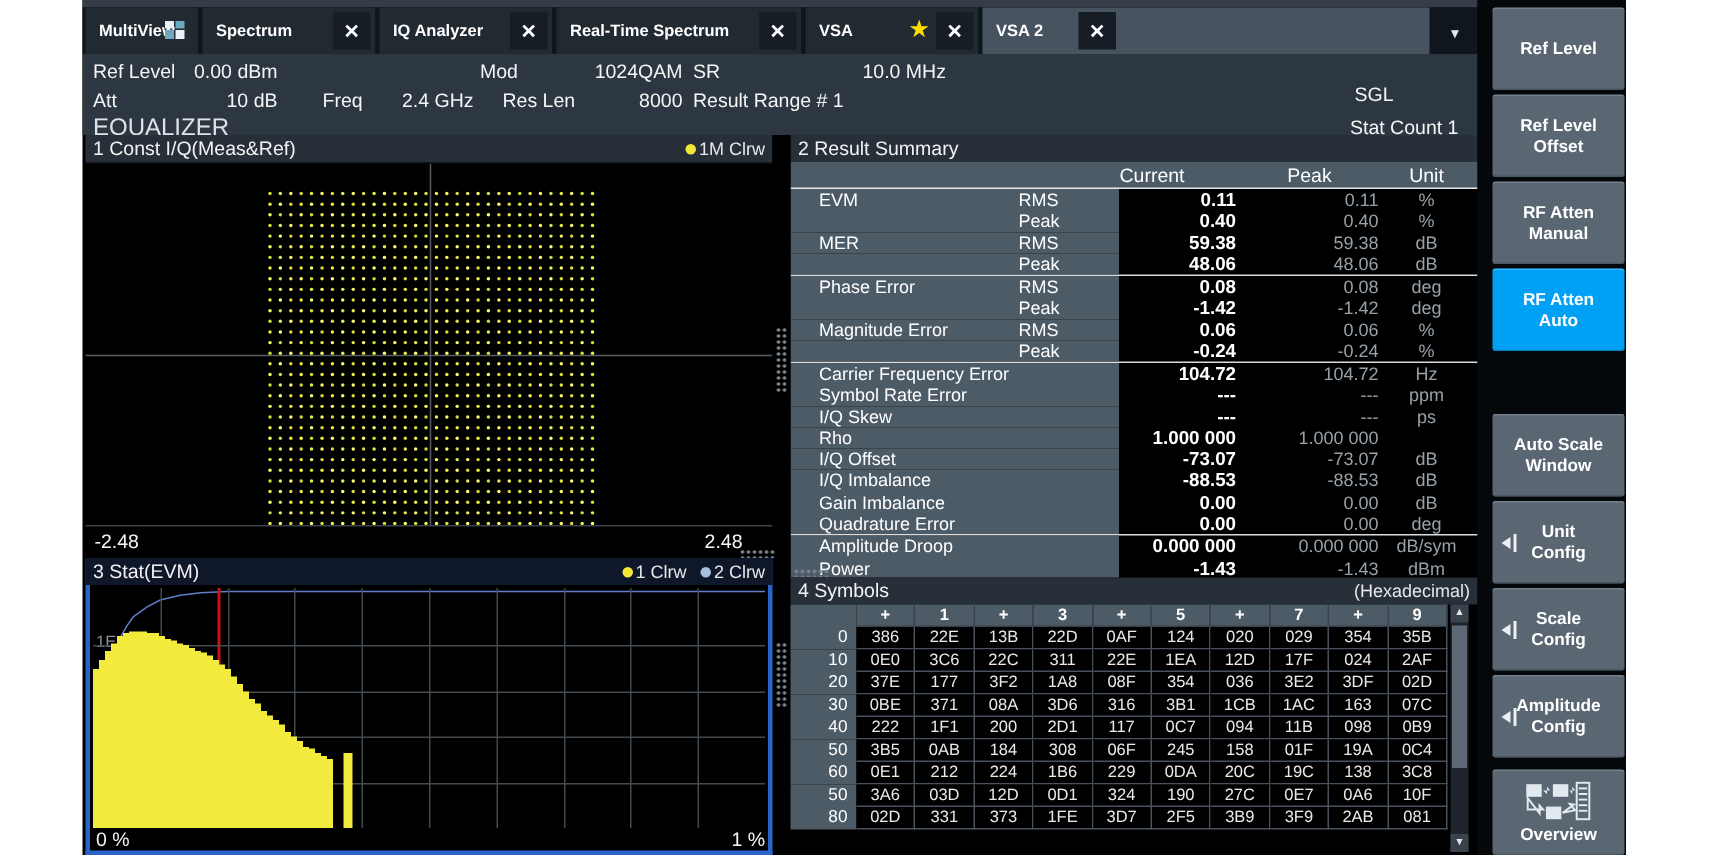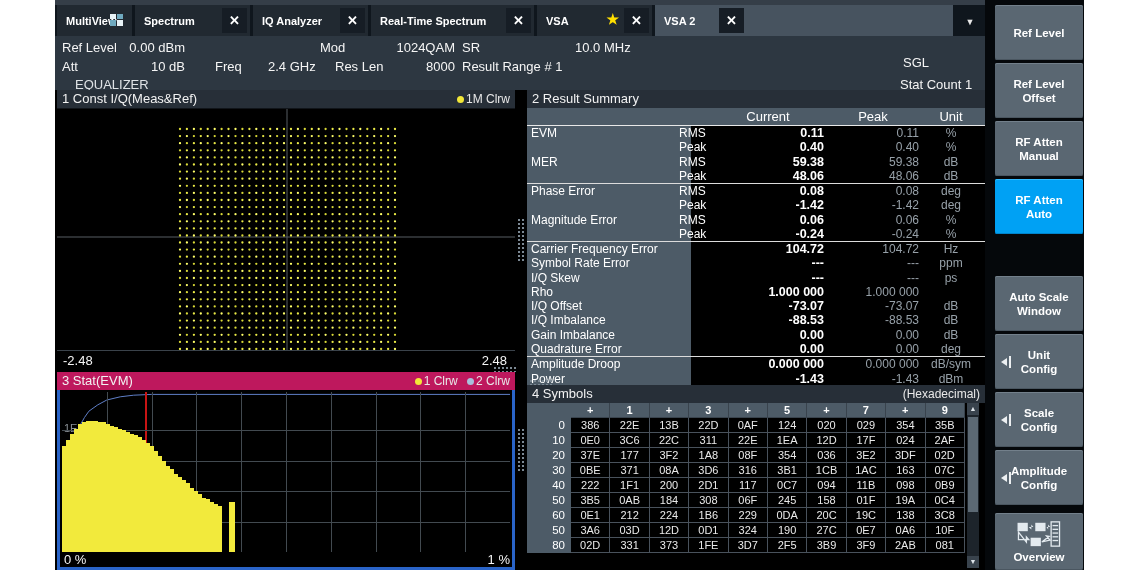--- a/index.html
+++ b/index.html
@@ -24,21 +24,21 @@
            grid-template-columns:6px 6px;grid-template-rows:5px 6px;gap:1px;}
   .mv-icon i{display:block;}
   .mv-icon i:nth-child(1){background:#e9f3f7;} .mv-icon i:nth-child(2){background:#6fa9bf;}
   .mv-icon i:nth-child(3){background:#6fa9bf;} .mv-icon i:nth-child(4){background:#e9f3f7;}
   #tabcaret{left:905px;top:12px;width:20px;height:14px;color:#e8e8e8;font-size:9px;text-align:center;}
 
   
   #settings{left:0;top:36px;width:930px;height:54px;background:#2d3741;color:#f5f5f5;font-size:13px;}
   #settings .f{position:absolute;white-space:nowrap;height:18px;line-height:18px;}
   #settings .ra{text-align:right;}
-  #equalizer{position:absolute;left:20px;top:41px;font-size:13px;color:#dfe3e6;}
+  #equalizer{position:absolute;left:7px;top:41px;font-size:16px;color:#dfe3e6;}
 
   
   .phead{position:absolute;left:0;top:0;right:0;height:18px;background:#272f38;color:#f2f2f2;
          font-size:13px;line-height:18px;padding-left:5px;box-sizing:border-box;}
   .legend{position:absolute;right:5px;top:0;height:18px;line-height:18px;font-size:12px;color:#e8e8e8;}
   .dot{display:inline-block;width:7px;height:7px;border-radius:50%;margin:0 2px 1px 6px;vertical-align:middle;}
   .ydot{background:#f2e738;} .bdot{background:#a8c0dc;}
 
   
   #panel1{left:2px;top:90px;width:458px;height:280px;background:#000;}
@@ -46,31 +46,31 @@
   #p1axis{position:absolute;left:0;top:260px;width:458px;height:20px;border-top:1px solid #3a424a;
           color:#f5f5f5;font-size:13px;line-height:19px;}
   
   #panel2{left:472px;top:90px;width:458px;height:293px;background:#000;}
   #rs-header{position:absolute;left:0;top:18px;width:458px;height:18px;background:#4d5b67;border-bottom:1px solid #e8e8e8;
              color:#fff;font-size:13px;line-height:17px;box-sizing:border-box;}
   #rs-header span{position:absolute;text-align:center;}
   #rs-rows{position:absolute;left:0;top:36px;width:458px;bottom:0;}
   .rsrow{position:relative;height:14.27px;line-height:14.27px;font-size:12px;}
   .rsrow.sep{border-bottom:1px solid #dcdcdc;}
-  .rslab{position:absolute;left:0;top:0;width:164px;height:100%;background:#4d5b67;color:#fff;
-         padding-left:4px;box-sizing:border-box;white-space:nowrap;}
+  .rslab{position:absolute;left:0;top:0;width:219px;height:100%;background:#4d5b67;color:#fff;
+         padding-left:19px;box-sizing:border-box;white-space:nowrap;}
   .rsstat{position:absolute;left:112px;top:0;color:#fff;margin-left:40px;}
   .rscur{position:absolute;left:185px;width:112px;text-align:right;color:#fff;font-weight:bold;font-size:12.5px;}
   .rspeak{position:absolute;left:300px;width:92px;text-align:right;color:#97a1a9;}
   .rsunit{position:absolute;left:394px;width:60px;text-align:center;color:#97a1a9;}
 
   
   #panel3{left:2px;top:372px;width:458px;height:198px;background:#000;box-sizing:border-box;
           border-left:3px solid #2a64c8;border-right:3px solid #2a64c8;border-bottom:3px solid #2a64c8;}
-  #panel3 .phead{background:#be185d;left:-3px;right:-3px;}
+  #panel3 .phead{background:#0f172a;left:-3px;right:-3px;}
   #p3plot{position:absolute;left:2px;top:20px;width:448px;height:160px;background:#000;overflow:hidden;}
   .gv{position:absolute;top:0;bottom:0;width:1px;background:#424a50;}
   .gh{position:absolute;left:0;right:0;height:1px;background:#424a50;}
   .hbar{position:absolute;bottom:0;width:1%;background:#f2ea3c;}
   #redline{position:absolute;top:0;bottom:0;width:2px;background:#c81414;}
   #redlabel{position:absolute;bottom:6px;background:#2d0404;border:1px solid #8a1515;color:#ff4434;
             font-size:11px;padding:0 3px;line-height:14px;white-space:nowrap;}
   #ylog{position:absolute;left:2px;top:30px;color:#8a9096;font-size:11px;}
   #p3axis{position:absolute;left:0;top:180px;width:452px;height:18px;color:#f5f5f5;font-size:13px;line-height:16px;}
 
@@ -1194,21 +1194,21 @@
             <circle cx="338.0" cy="204.5" r="1.15" fill="#d9d936"></circle>
             <circle cx="338.0" cy="211.6" r="1.15" fill="#ebeb46"></circle>
             <circle cx="338.0" cy="218.7" r="1.15" fill="#ffff6a"></circle>
             <circle cx="338.0" cy="225.8" r="1.15" fill="#d9d936"></circle>
             <circle cx="338.0" cy="232.9" r="1.15" fill="#ebeb46"></circle>
             <circle cx="338.0" cy="240.0" r="1.15" fill="#ffff6a"></circle>
           </svg>
     </div>
     <div id="p1axis">
       <span class="abs" style="left:6px">-2.48</span>
-      <span class="abs" style="right:8px">2.48</span>
+      <span class="abs" style="right:20px">2.48</span>
     </div>
   </div>
 
   <div id="panel2" class="abs">
     <div class="phead">
       <span>2 Result Summary</span>
     </div>
     <div id="rs-header">
       <span style="left:185px;width:112px">Current</span>
       <span style="left:300px;width:92px">Peak</span>

